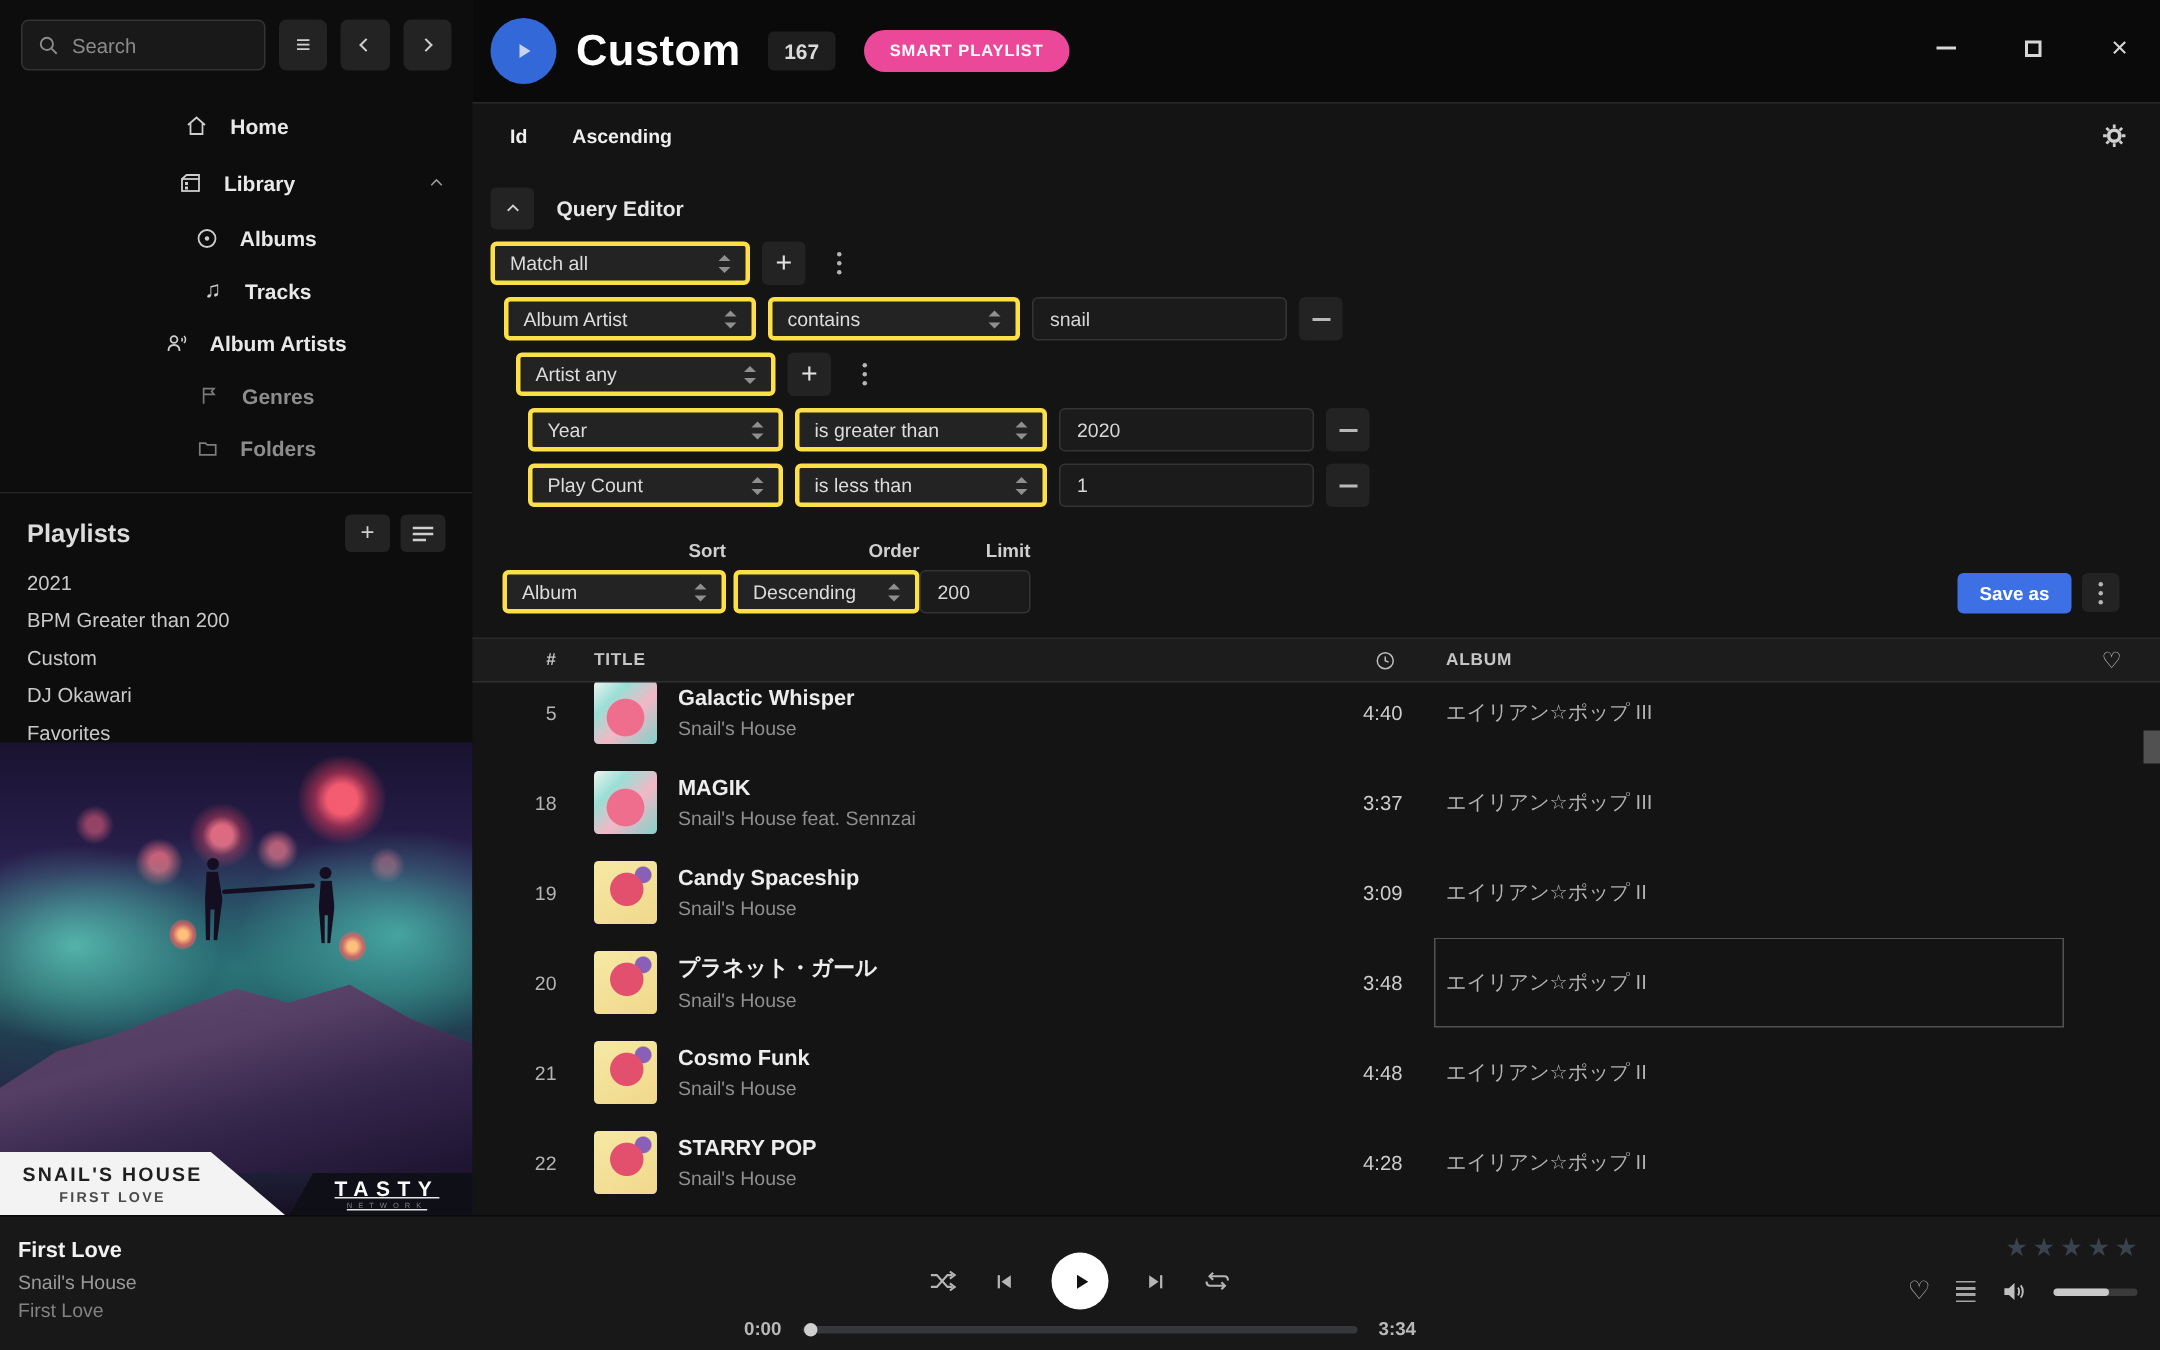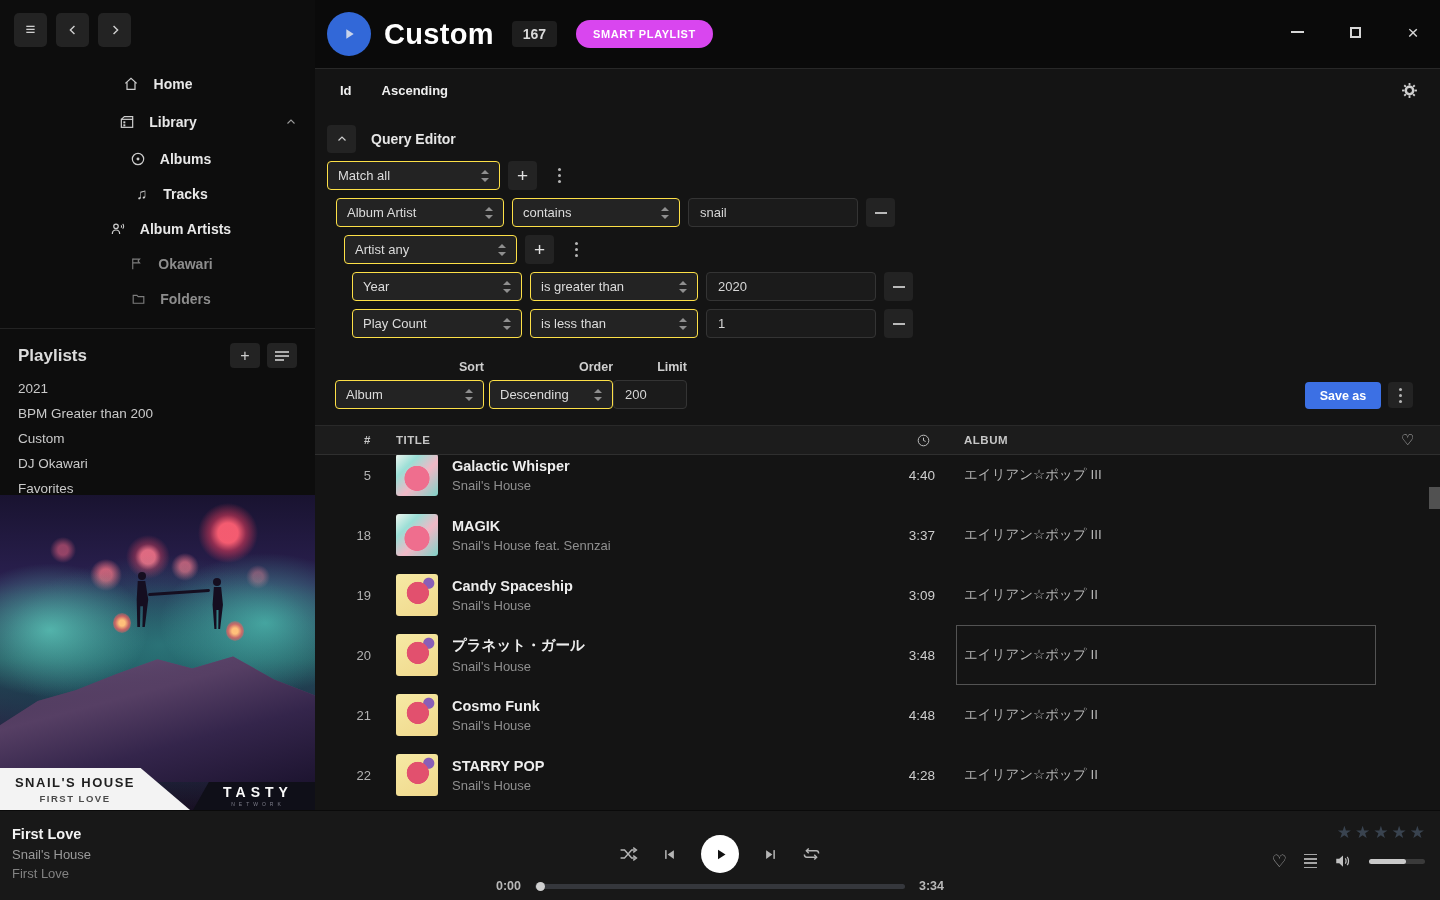--- a/index.html
+++ b/index.html
@@ -56,33 +56,33 @@
   .fig { position:absolute; background:#150e20; }
   .fig-head { position:absolute; width:8px; height:8px; border-radius:50%; background:#150e20; }
   .fig-arm { position:absolute; height:3px; background:#150e20; border-radius:2px; }
   .lant-glow { position:absolute; width:18px; height:20px; border-radius:50%;
     background:radial-gradient(circle,#ffc07a 0 3px, rgba(235,95,95,.8) 7px, transparent 12px); }
   .banner-white { position:absolute; left:0; bottom:0; width:190px; height:42px; background:#f3f3f3;
     clip-path:polygon(0 0,74% 0,100% 100%,0 100%); padding-top:7px; }
   .bw-artist { width:150px; text-align:center; font-size:13px; font-weight:800; letter-spacing:1.5px; color:#1f1f1f; }
   .bw-title { width:150px; text-align:center; font-size:9.5px; font-weight:600; letter-spacing:1.5px; color:#4a4a4a; margin-top:3px; }
   .banner-dark { position:absolute; right:0; bottom:0; width:122px; height:28px; background:#0f0f18;
-    clip-path:polygon(13% 0,100% 0,100% 100%,0 100%); text-align:center; padding-top:2px; }
+    clip-path:polygon(13% 0,100% 0,100% 100%,0 100%); text-align:center; padding-top:2px;text-decoration:underline; }
   .bd-label { font-size:14px; font-weight:700; letter-spacing:5px; color:#fafafa; padding-left:8px; }
   .bd-sub { font-size:5px; letter-spacing:4px; color:#7e7e8a; padding-left:8px; margin-top:1px; }
 
   
   .main { position:absolute; left:315px; top:0; width:1125px; height:810px; background:#141414; }
   .top-header { position:relative; height:68px; background:#0a0a0a; display:flex; align-items:center; padding-left:12px; }
   .play-circle { width:44px; height:44px; border-radius:50%; background:#3268d8; display:flex;
     align-items:center; justify-content:center; cursor:pointer; flex:0 0 auto; }
   .page-title { font-size:29px; font-weight:800; color:#fff; margin-left:13px; letter-spacing:.3px; }
   .count-badge { margin-left:18px; background:#1e1e1e; color:#dadada; font-size:14px; font-weight:700;
     padding:5px 11px; border-radius:4px; }
-  .smart-pill { margin-left:19px; background:#d946ef; color:#fff; font-size:11px; font-weight:800;
+  .smart-pill { margin-left:19px; background:#ec4899; color:#fff; font-size:11px; font-weight:800;
     letter-spacing:.6px; padding:8px 17px; border-radius:15px; }
   .win-btns { position:absolute; right:12px; top:0; height:64px; display:flex; align-items:center; gap:28px; }
   .win-btn { width:30px; height:30px; display:flex; align-items:center; justify-content:center;
     color:#d6d6d6; cursor:pointer; }
   .wb-min { width:13px; height:2px; background:#d6d6d6; }
   .wb-max { width:11px; height:11px; border:2px solid #d6d6d6; }
   .wb-close { font-size:19px; line-height:1; }
 
   .filter-bar { height:44px; border-top:1px solid #282828; display:flex; align-items:center;
     padding:0 22px 0 25px; gap:30px; }
@@ -91,21 +91,21 @@
   .hdots { width:3px; height:3px; border-radius:50%; background:#9a9a9a;
     box-shadow:-6px 0 0 #9a9a9a, 6px 0 0 #9a9a9a; }
   .fb-gear { margin-left:auto; color:#d0d0d0; cursor:pointer; }
 
   .query-wrap { padding:13px 12px 0 12px; }
   .qe-head { display:flex; align-items:center; gap:15px; }
   .sq-btn { width:29px; height:28px; background:#232323; border-radius:4px; display:flex;
     align-items:center; justify-content:center; color:#cfcfcf; cursor:pointer; }
   .qe-title { font-size:14px; font-weight:700; color:#e6e6e6; }
   .qrow { display:flex; align-items:center; gap:8px; margin-top:8px; }
-  .qselect { height:29px; background:#232323; border:1px solid #fde047; border-radius:4px;
+  .qselect { height:29px; background:#232323; border:3px solid #fde047; border-radius:4px;
     display:flex; align-items:center; padding:0 10px; font-size:13px; color:#dcdcdc; cursor:pointer; }
   .qselect .lbl { flex:1; }
   .qinput { height:29px; background:#1b1b1b; border:1px solid #343434; border-radius:4px;
     padding:0 11px; font-size:13px; color:#d6d6d6; font-family:inherit; outline:none; }
   .ud { position:relative; width:8px; height:12px; margin-left:10px; flex:0 0 auto; }
   .ud::before,.ud::after { content:""; position:absolute; left:0;
     border-left:4px solid transparent; border-right:4px solid transparent; }
   .ud::before { top:0; border-bottom:4px solid #8f8f8f; }
   .ud::after { bottom:0; border-top:4px solid #8f8f8f; }
   .sq28 { width:29px; height:29px; }
@@ -185,20 +185,29 @@
   .queue-icon { display:flex; flex-direction:column; gap:2.5px; cursor:pointer; }
   .queue-icon span { width:13px; height:1.8px; background:#a5a5a5; }
   .vol-track { position:relative; width:56px; height:5px; border-radius:3px; background:#3a3a3a; cursor:pointer; }
   .vol-fill { width:66%; height:100%; border-radius:3px; background:#c9c9c9; }
 </style>
 </head>
 <body>
 
 <div class="sidebar">
   <div class="side-top">
+    <div class="searchbox">
+      <span>
+        <svg width="15" height="15" viewBox="0 0 24 24">
+            <circle cx="10" cy="10" r="6.5" fill="none" stroke="#8b8b8b" stroke-width="2"></circle>
+            <line x1="15" y1="15" x2="20.5" y2="20.5" stroke="#8b8b8b" stroke-width="2"></line>
+          </svg>
+      </span>
+      <input type="text" placeholder="Search" style="">
+    </div>
     <div class="icon-btn">
       <span style="font-size:17px;">≡</span>
     </div>
     <div class="icon-btn">
       <span>
         <svg width="14" height="14" viewBox="0 0 24 24">
             <polyline points="14.5,5 7.5,12 14.5,19" fill="none" stroke="#cfcfcf" stroke-width="2.4"></polyline>
           </svg>
       </span>
     </div>
@@ -260,21 +269,21 @@
         </span>
         <span>Album Artists</span>
       </div>
       <div class="nav-row muted">
         <span class="sicon">
           <svg width="15" height="15" viewBox="0 0 24 24">
               <path d="M6 21 V4" stroke="#7c7c7c" stroke-width="1.8"></path>
               <path d="M6 5 H17 L14.5 8 L17 11 H6" fill="none" stroke="#7c7c7c" stroke-width="1.8"></path>
             </svg>
         </span>
-        <span>Okawari</span>
+        <span>Genres</span>
       </div>
       <div class="nav-row muted">
         <span class="sicon">
           <svg width="15" height="15" viewBox="0 0 24 24">
               <path d="M3.5 7 H9.5 L11.5 9 H20.5 V19.5 H3.5 Z" fill="none" stroke="#7c7c7c" stroke-width="1.8"></path>
             </svg>
         </span>
         <span>Folders</span>
       </div>
     </div>

